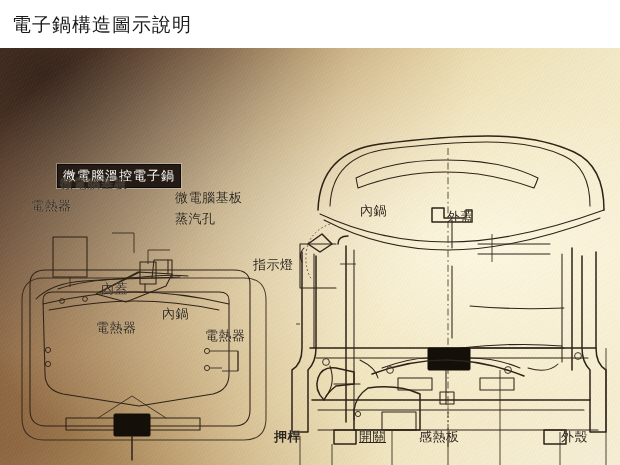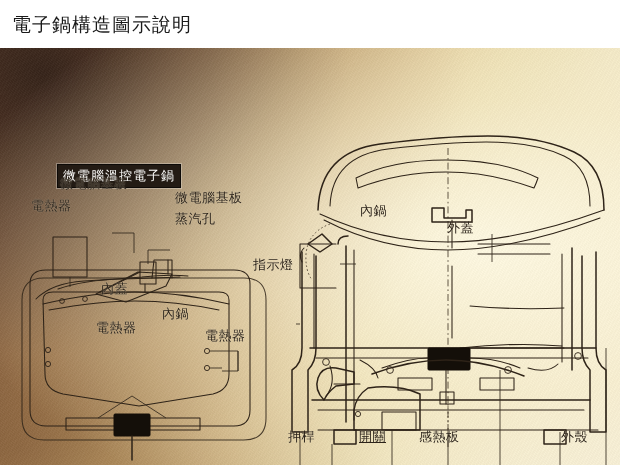--- a/index.html
+++ b/index.html
@@ -245,25 +245,25 @@
   <div class="lbl" style="left:101px;top:233px;">內蓋</div>
 
   <div class="lbl" style="left:162px;top:258px;">內鍋</div>
 
   <div class="lbl" style="left:96px;top:272px;">電熱器</div>
 
   <div class="lbl" style="left:205px;top:280px;">電熱器</div>
 
   <div class="lbl" style="left:360px;top:155px;">內鍋</div>
 
-  <div class="lbl" style="left:447px;top:172px;text-align:right;">外蓋</div>
+  <div class="lbl" style="left:447px;top:161px;text-align:right;">外蓋</div>
 
   <div class="lbl" style="left:253px;top:209px;">指示燈</div>
 
-  <div class="lbl" style="left:288px;top:381px;">押桿</div>
+  <div class="lbl" style="left:274px;top:381px;font-weight:bold;">押桿</div>
 
   <div class="lbl" style="left:359px;top:381px;text-decoration:underline;">開關</div>
 
   <div class="lbl" style="left:419px;top:381px;">感熱板</div>
 
   <div class="lbl" style="left:480px;top:381px;margin-top:36px;">熱板</div>
 
   <div class="lbl" style="left:561px;top:381px;">外殼</div>
 </div>
 

